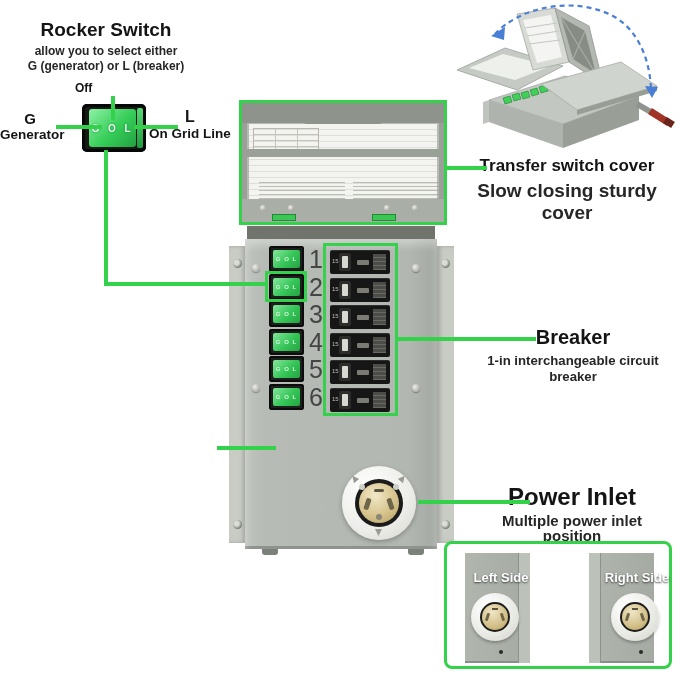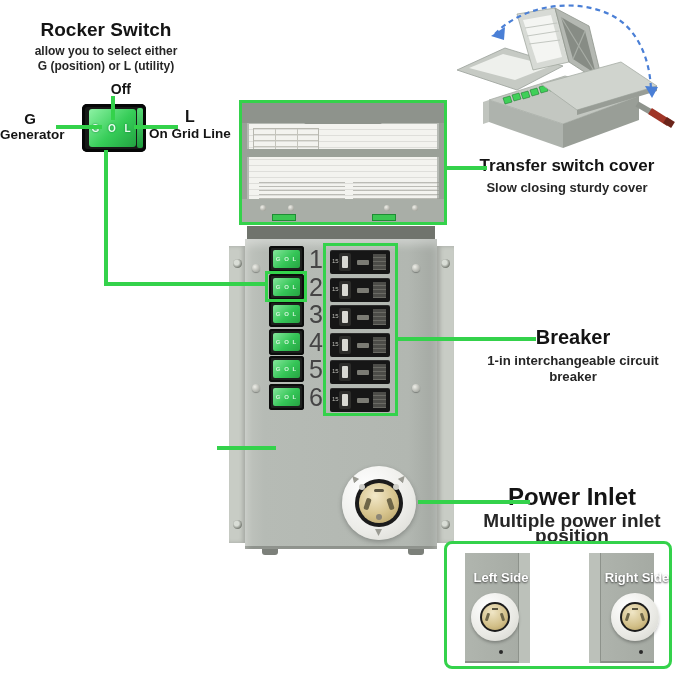--- a/index.html
+++ b/index.html
@@ -7,37 +7,37 @@
   body{background:#fff;font-family:"Liberation Sans","DejaVu Sans",sans-serif;}
   #canvas{position:relative;width:679px;height:675px;background:#fff;overflow:hidden;}
   .abs{position:absolute}
   .gline{position:absolute;background:var(--accent-green);z-index:6}
   .title{font-weight:700;color:#141414;text-align:center;line-height:1.1}
   .sub{font-weight:600;color:#262626;text-align:center}
 
   
   #rs-title{left:16px;top:20px;width:180px;font-size:19px}
   #rs-desc{left:15px;top:44px;width:182px;font-size:12px;line-height:15px}
-  #rs-off{left:75px;top:81px;width:56px;font-size:14px;font-weight:700;text-align:right;color:#141414}
+  #rs-off{left:75px;top:81px;width:56px;font-size:12px;font-weight:700;text-align:left;color:#141414}
   #rs-g{left:0;top:110px;width:60px;text-align:center;color:#141414;font-weight:700}
   #rs-g .big{font-size:15px;line-height:17px}
   #rs-g .small, #rs-l .small{font-size:13.5px;line-height:15px}
   #rs-l{left:148px;top:108px;width:84px;text-align:center;color:#141414;font-weight:700}
   #rs-l .big{font-size:16px;line-height:18px}
   #rs-switch{left:82px;top:104px;width:64px;height:48px;background:#17191706;background:#171917;border-radius:5px;box-shadow:inset 0 0 0 3px #060707;z-index:4}
   #rs-rocker{left:7px;top:5px;width:47px;height:38px;border-radius:3px;
      background:linear-gradient(135deg,#8df2a4,#36cd58 55%,#22a241);
      display:flex;align-items:center;justify-content:center;
      color:#eafff0;font-size:10px;font-weight:700;letter-spacing:3px;text-shadow:0 0 2px #0a7a38}
   #rs-rocker-edge{right:3px;top:4px;width:6px;height:40px;background:linear-gradient(180deg,#56d974,#1d9c3c);border-radius:2px;z-index:4}
 
   
   #iso{left:455px;top:0;width:220px;height:158px}
   #tc-title{left:472px;top:157px;width:190px;font-size:17px}
-  #tc-desc{left:472px;top:180px;width:190px;font-size:13px}
+  #tc-desc{left:472px;top:180px;width:190px;font-size:19px}
 
   
   #cover-box{left:239px;top:100px;width:208px;height:125px;border:3px solid var(--accent-green);z-index:5;background:transparent}
   #cover{left:242px;top:103px;width:202px;height:119px;background:#b6bab4;z-index:3}
   .cv-rail{top:0;width:5px;height:119px;background:#9aa098}
   #cv-band{left:0;top:0;width:202px;height:20px;background:#8e938c}
   #cv-notch{left:62px;top:20px;width:78px;height:9px;background:#8e938c;clip-path:polygon(0 0,100% 0,82% 100%,18% 100%)}
   #cv-sticker{left:7px;top:21px;width:188px;height:75px;background:#f3f3ef;
      background-image:repeating-linear-gradient(180deg,transparent 0 5px,#dededa 5px 6px)}
   #cv-table{left:4px;top:4px;width:66px;height:26px;border:1px solid #b8b8b0;
@@ -91,21 +91,21 @@
   .slot-l{left:6px;top:15px;width:5px;height:12px;background:#6e6648;border-radius:2px;transform:rotate(18deg)}
   .slot-r{right:6px;top:15px;width:5px;height:12px;background:#6e6648;border-radius:2px;transform:rotate(-18deg)}
   .slot-b{left:17px;bottom:3px;width:6px;height:6px;border-radius:50%;background:#8c8676}
   .clip{width:7px;height:7px;background:#9b9b93;clip-path:polygon(50% 0,100% 100%,0 100%)}
 
   
   #bk-title{left:478px;top:326px;width:190px;font-size:20px}
   #bk-desc{left:478px;top:353px;width:190px;font-size:13.2px;line-height:16px}
   #mc-title{left:2px;top:438px;width:213px;font-size:16px;letter-spacing:.2px}
   #pi-title{left:472px;top:484px;width:200px;font-size:24px}
-  #pi-desc{left:472px;top:513px;width:200px;font-size:19px;line-height:15px}
+  #pi-desc{left:472px;top:513px;width:200px;font-size:15px;line-height:15px}
 
   
   #views-box{left:444px;top:541px;width:228px;height:128px;border:3px solid var(--accent-green);border-radius:8px;background:#fff}
   .view{top:9px;width:65px;height:110px;background:linear-gradient(90deg,#b0b5ae,#a5aaa3);border-bottom:2px solid #8a8e88}
   #view-l{left:18px}
   #view-r{left:142px}
   .v-strip-r{right:0;top:0;width:12px;height:110px;background:#bcc1ba;border-left:1px solid #8d928b}
   .v-strip-l{left:0;top:0;width:12px;height:110px;background:#bcc1ba;border-right:1px solid #8d928b}
   .v-label{top:17px;width:72px;text-align:center;color:#fff;font-weight:700;font-size:13px;text-shadow:0 1px 2px rgba(40,40,40,.85)}
   .v-ring{top:40px;width:48px;height:48px;border-radius:50%;background:radial-gradient(circle at 35% 30%,#ffffff,#e9e9e4 60%,#d2d2cc);box-shadow:0 2px 3px rgba(0,0,0,.25)}
@@ -117,21 +117,21 @@
   .v-dot{top:97px;width:4px;height:4px;border-radius:50%;background:#2a2a2a}
 </style>
 </head>
 <body>
 
 <div id="canvas">
 
   <div class="abs title" id="rs-title">Rocker Switch</div>
   <div class="abs sub" id="rs-desc">
     <span style="display:block">allow you to select either</span>
-    <span style="display:block">G (position) or L (utility)</span>
+    <span style="display:block">G (generator) or L (breaker)</span>
   </div>
   <div class="abs" id="rs-off">Off</div>
 
   <div class="gline" style="left:111px;top:96px;width:4px;height:24px"></div>
   <div class="gline" style="left:56px;top:125px;width:46px;height:4px"></div>
   <div class="gline" style="left:134px;top:125px;width:44px;height:4px"></div>
   <div class="gline" style="left:104px;top:150px;width:4px;height:135px"></div>
   <div class="gline" style="left:104px;top:282px;width:164px;height:4px"></div>
 
   <div class="abs" id="rs-switch">

